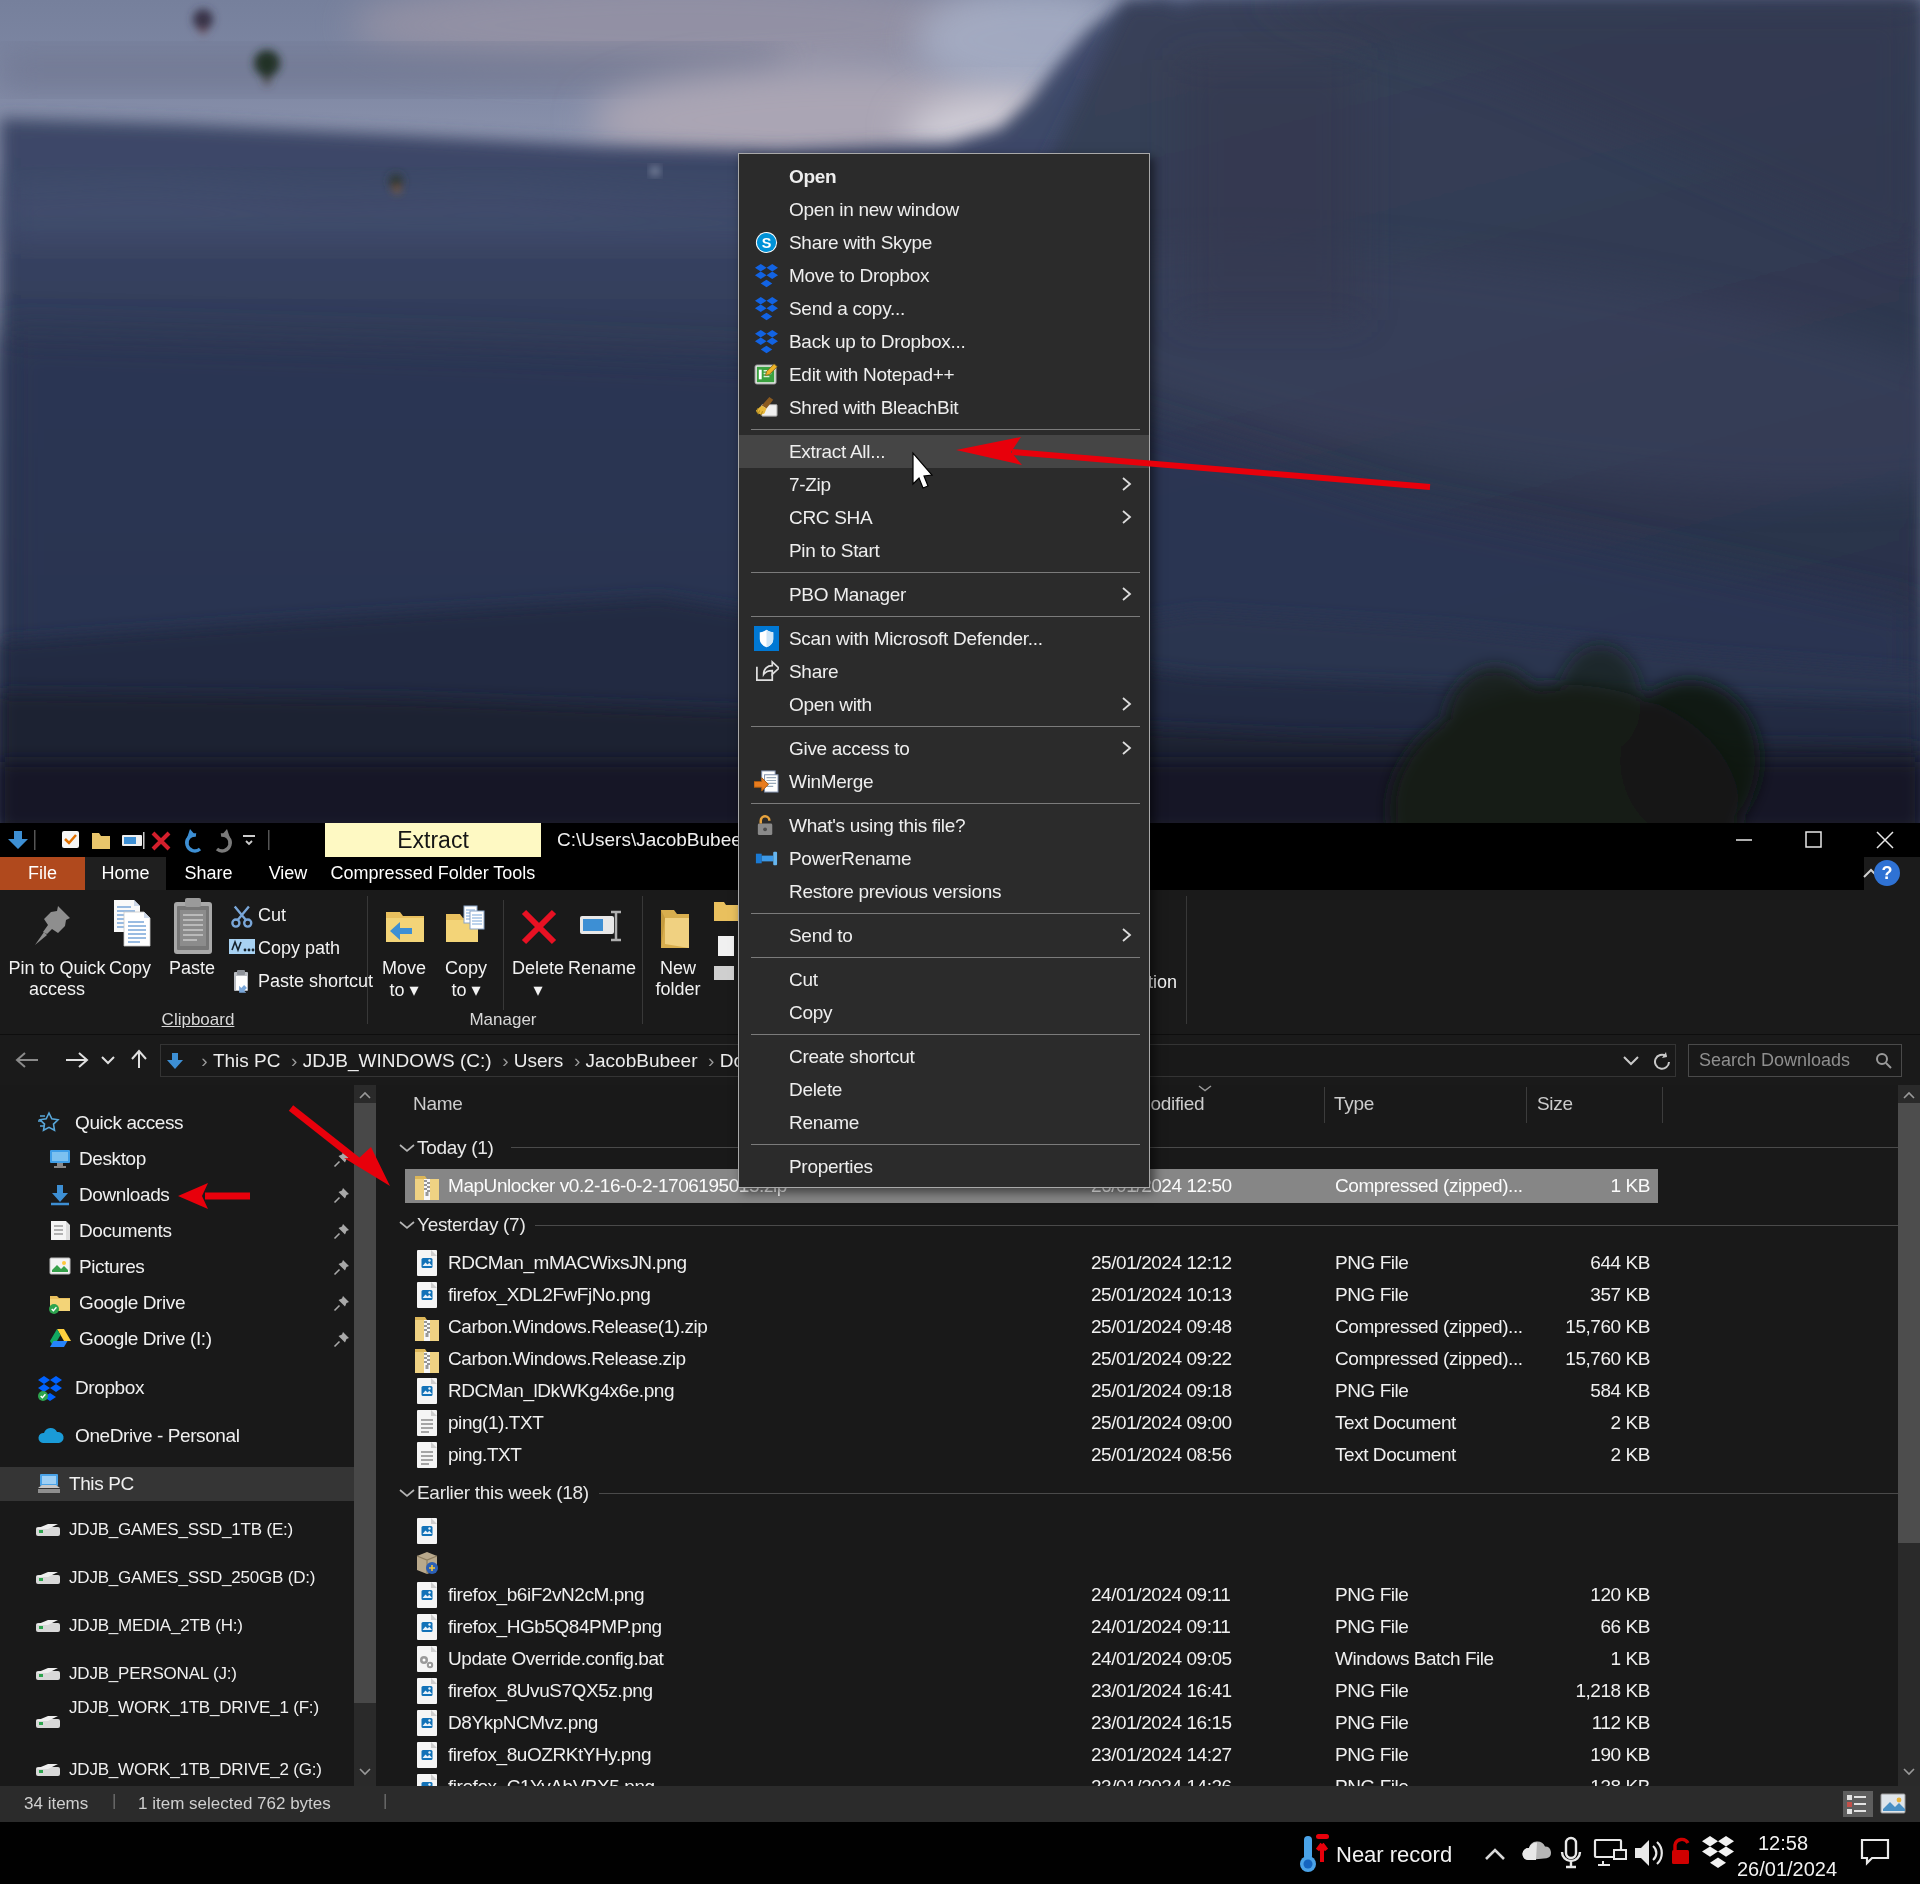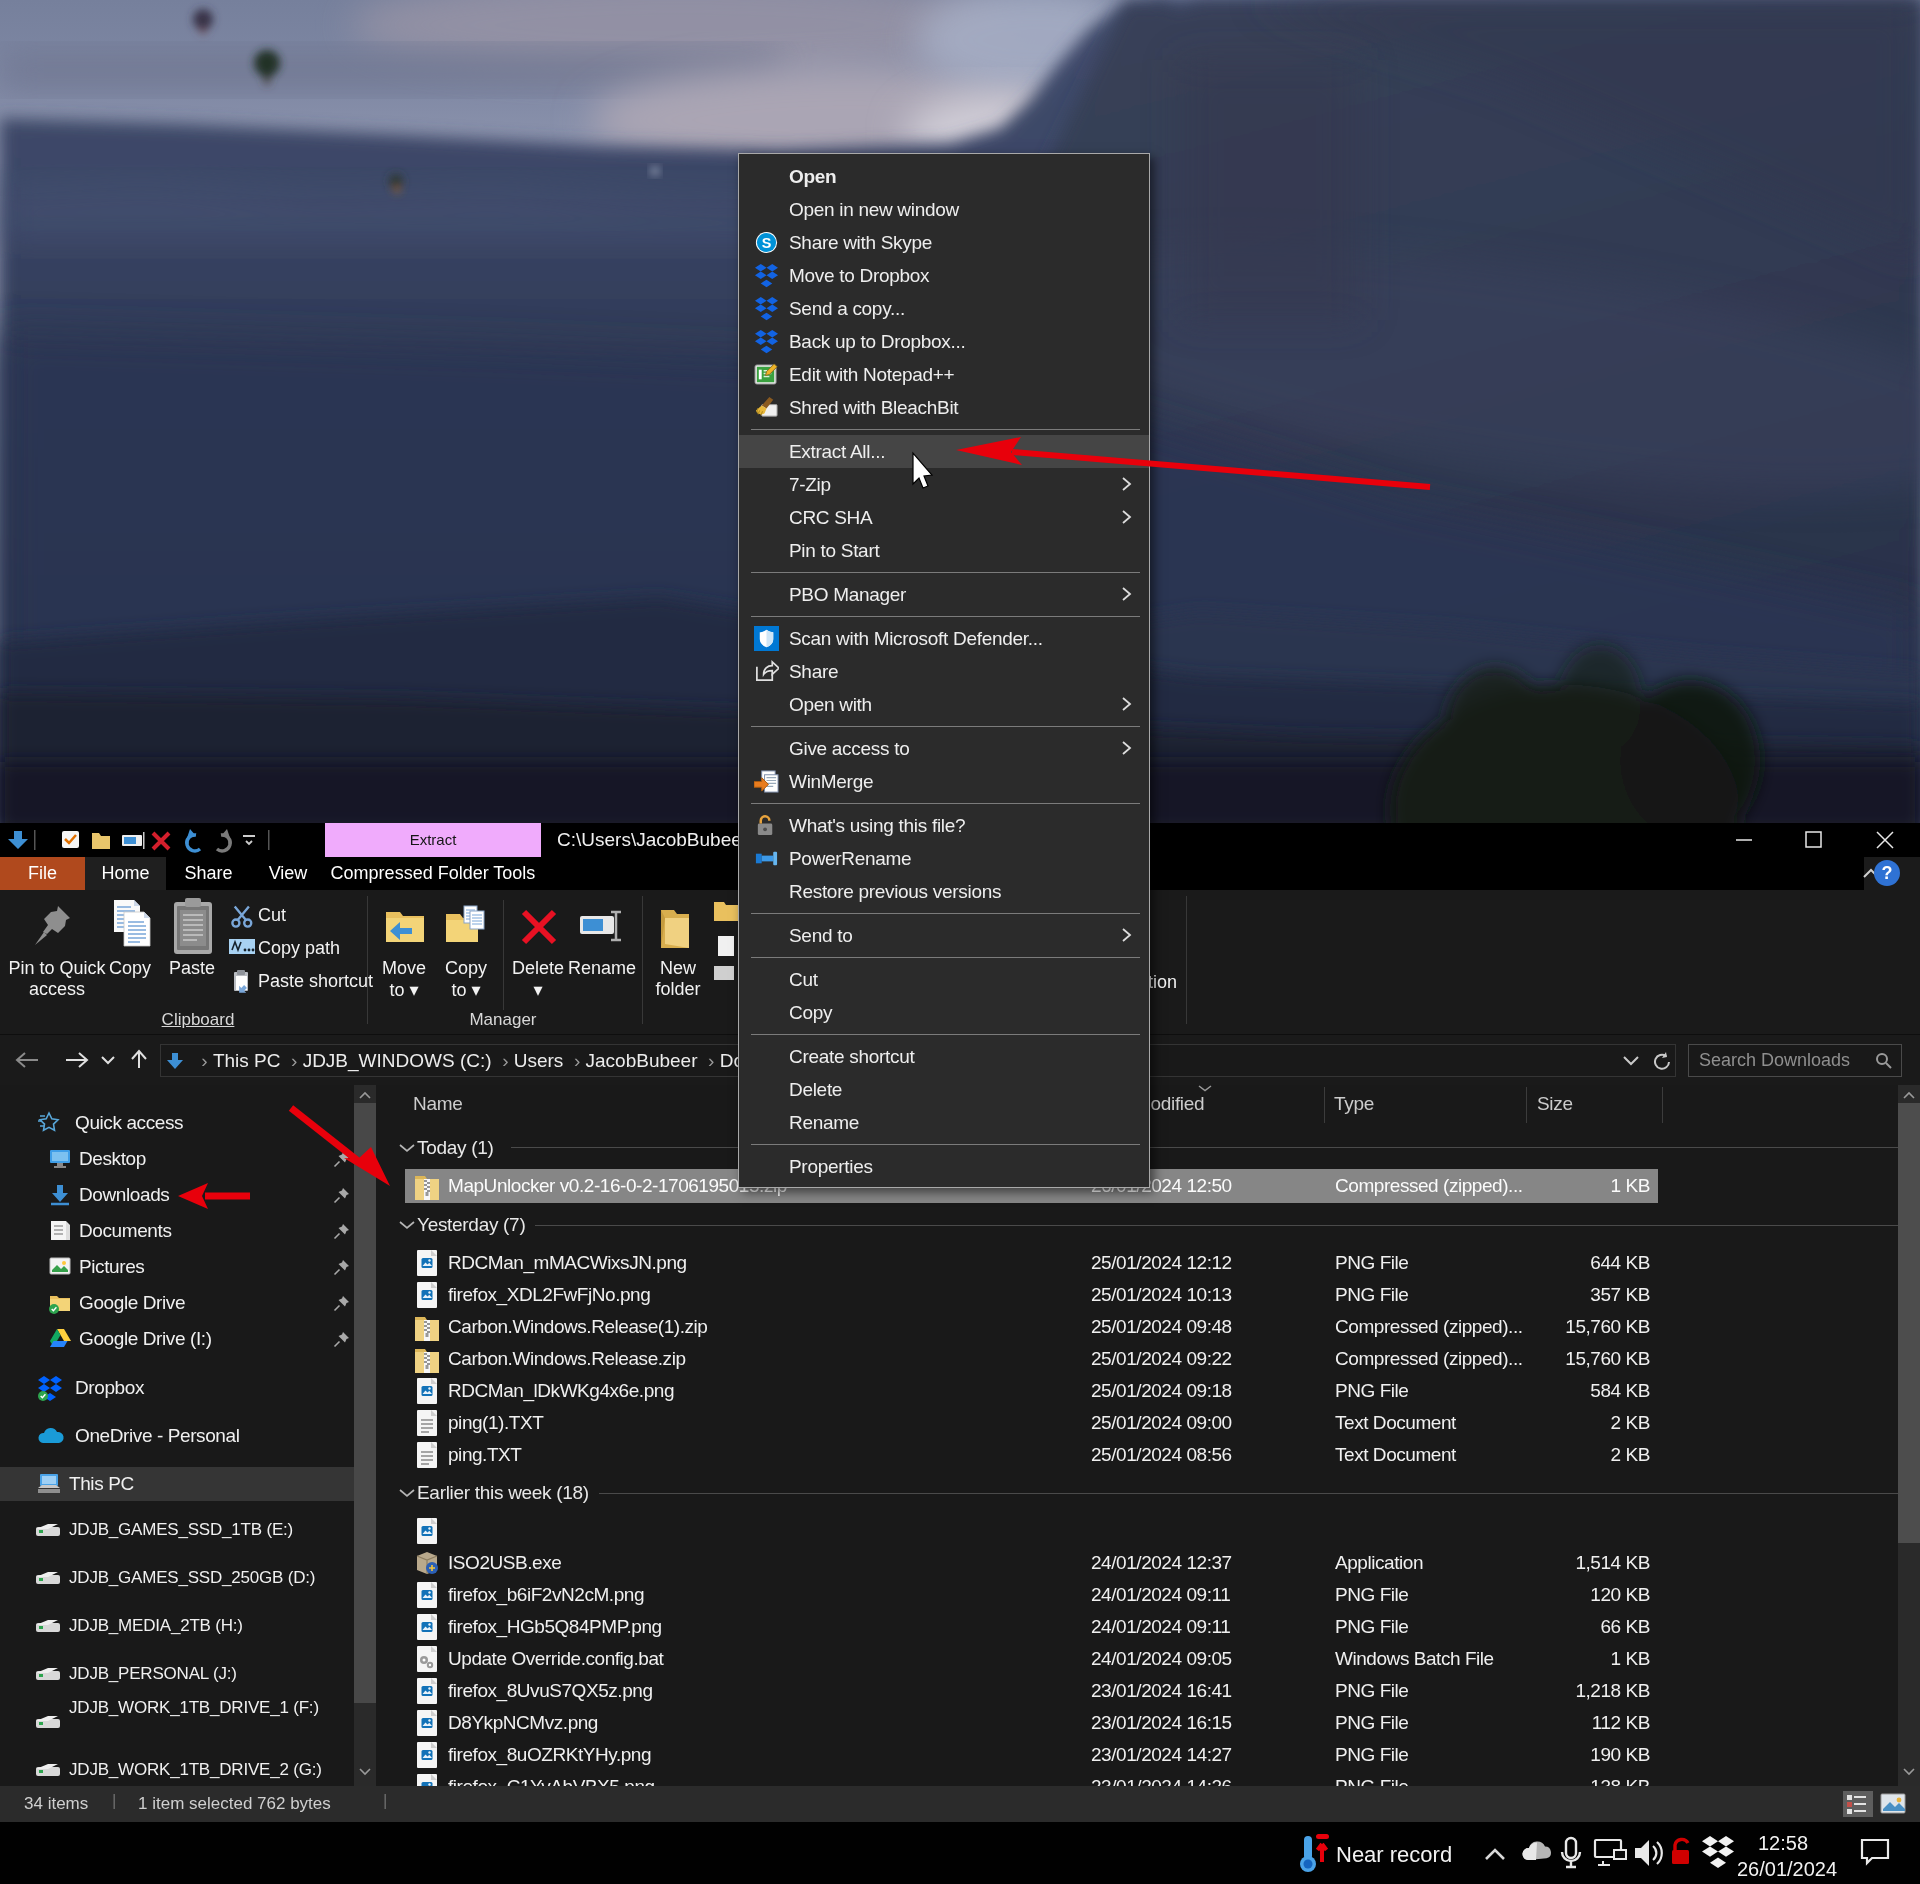--- a/index.html
+++ b/index.html
@@ -139,21 +139,21 @@
         <rect x="124" y="14" width="12" height="7" fill="#3d8fd4"></rect>
         <rect x="143" y="9" width="1.5" height="17" fill="#ccc"></rect>
       <path d="M153,10 l16,16 M169,10 l-16,16" stroke="#d41f2c" stroke-width="4"></path>
       <path d="M196,12 a8,8 0 1 0 4,14" stroke="#3d8fd4" stroke-width="3.5" fill="none"></path>
         <path d="M190,6 l6,7 -9,2 Z" fill="#3d8fd4"></path>
       <path d="M221,12 a8,8 0 1 1 -4,14" stroke="#7a7a7a" stroke-width="3.5" fill="none"></path>
         <path d="M227,6 l-6,7 9,2 Z" fill="#7a7a7a"></path>
       <path d="M243,13 h12 M246,18 l3,3 3,-3" stroke="#ccc" stroke-width="1.8" fill="none"></path>
       <rect x="268" y="7" width="1.5" height="20" fill="#555"></rect>
     </svg>
-    <div class="abs" style="left:325px;top:0;width:216px;height:34px;background:#f0abfc;color:#161616;font-size:15px;text-align:center;line-height:34px;">Extract</div>
+    <div class="abs" style="left:325px;top:0;width:216px;height:34px;background:#fef9c3;color:#161616;font-size:23px;text-align:center;line-height:34px;">Extract</div>
     <div class="abs" style="left:557px;top:0;width:200px;color:#f0f0f0;font-size:19px;line-height:34px;white-space:nowrap;">C:\Users\JacobBubeer\</div>
 
     <svg class="abs" style="left:1720px;top:0" width="200" height="34" viewBox="0 0 200 34">
       <path d="M16,17 h16" stroke="#e8e8e8" stroke-width="1.5"></path>
       <rect x="86" y="9" width="15" height="15" fill="none" stroke="#e8e8e8" stroke-width="1.5"></rect>
       <path d="M157,9 l16,16 M173,9 l-16,16" stroke="#e8e8e8" stroke-width="1.5"></path>
     </svg>
   </div>
   <div id="tabs">
     <div class="tab" style="left:0;width:85px;background:#b0491d;">File</div>
@@ -491,26 +491,20 @@
           <span class="fdate">25/01/2024 08:56</span>
           <span class="ftype">Text Document</span>
           <span class="fsize">2 KB</span>
         </div>
 
       <svg class="abs" style="left:10px;top:401px" width="20" height="14" viewBox="0 0 20 14">
           <path d="M3,4 l7,6 7,-6" stroke="#b5b5b5" stroke-width="1.7" fill="none"></path>
         </svg>
       <div class="ghead" style="left:30px;top:392px;line-height:32px;">Earlier this week (18)</div>
       <div class="gline" style="left:212px;top:408px;width:1304px;"></div>
-      <div class="row" style="top:462px;">
-          <span class="fname">ISO2USB.exe</span>
-          <span class="fdate">24/01/2024 12:37</span>
-          <span class="ftype">Application</span>
-          <span class="fsize">1,514 KB</span>
-        </div>
       <div class="row" style="top:494px;">
           <span class="fname">firefox_b6iF2vN2cM.png</span>
           <span class="fdate">24/01/2024 09:11</span>
           <span class="ftype">PNG File</span>
           <span class="fsize">120 KB</span>
         </div>
       <div class="row" style="top:526px;">
           <span class="fname">firefox_HGb5Q84PMP.png</span>
           <span class="fdate">24/01/2024 09:11</span>
           <span class="ftype">PNG File</span>

